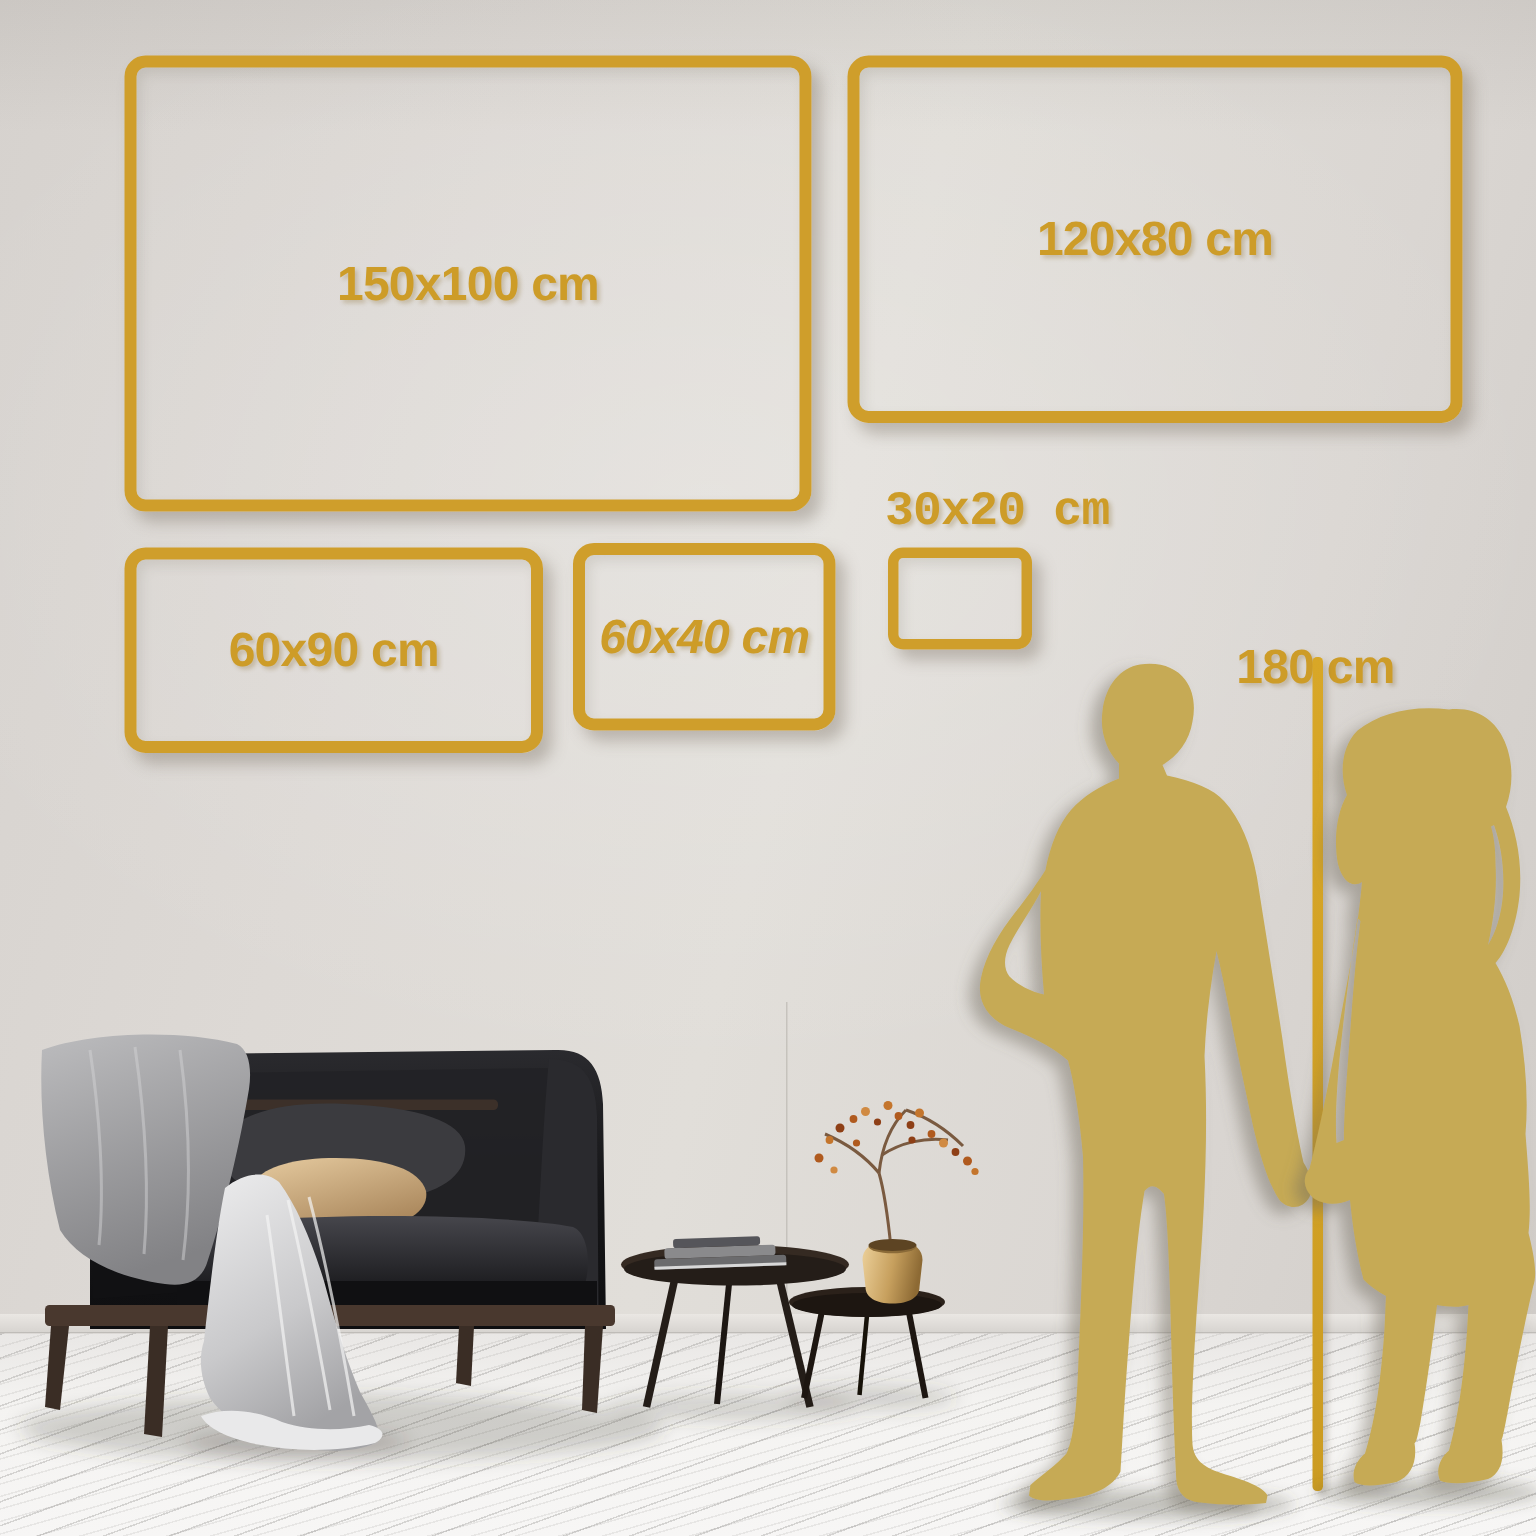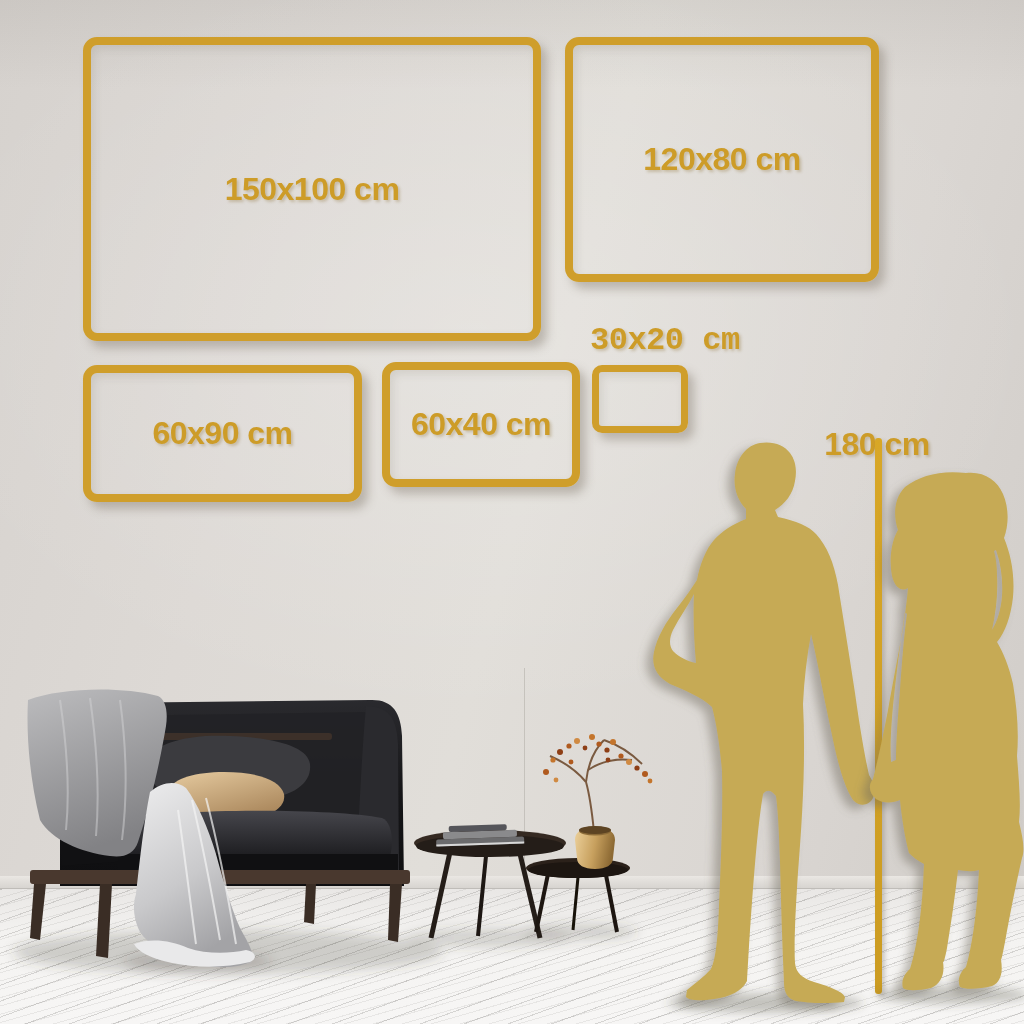--- a/index.html
+++ b/index.html
@@ -35,23 +35,23 @@
     border:8px solid #cf9e2b;border-radius:14px;
     box-shadow:6px 7px 10px rgba(108,98,82,0.35), inset 3px 4px 8px rgba(120,110,95,0.16);
     display:flex;align-items:center;justify-content:center;
   }
   .size-label{
     color:#cd9c28;font-size:32px;font-weight:bold;letter-spacing:-0.5px;
     text-shadow:2px 2px 3px rgba(125,92,25,0.28);
     white-space:nowrap;
   }
   .frame-150{left:83px;top:37px;width:458px;height:304px;}
-  .frame-120{left:565px;top:37px;width:314px;height:245px;}
+  .frame-120{left:565px;top:37px;width:410px;height:245px;}
   .frame-6090{left:83px;top:365px;width:279px;height:137px;}
-  .frame-6040{left:382px;top:362px;width:198px;height:125px;}
+  .frame-6040{left:382px;top:362px;width:175px;height:125px;font-style:italic;}
   .frame-3020{left:592px;top:365px;width:96px;height:68px;border-width:7px;border-radius:10px;}
   .label-3020{position:absolute;left:590px;top:322px;font-family:Liberation Mono, monospace;}
   .ruler-label{position:absolute;left:877px;top:426px;transform:translateX(-50%);}
   .ruler-line{
     position:absolute;left:875px;top:438px;width:7px;height:556px;
     background:linear-gradient(180deg,#d8a727,#cc9c22);border-radius:3px;
     box-shadow:3px 3px 4px rgba(110,100,85,0.30);
   }
   svg{position:absolute;display:block;}
   #furniture{left:0;top:640px;}

